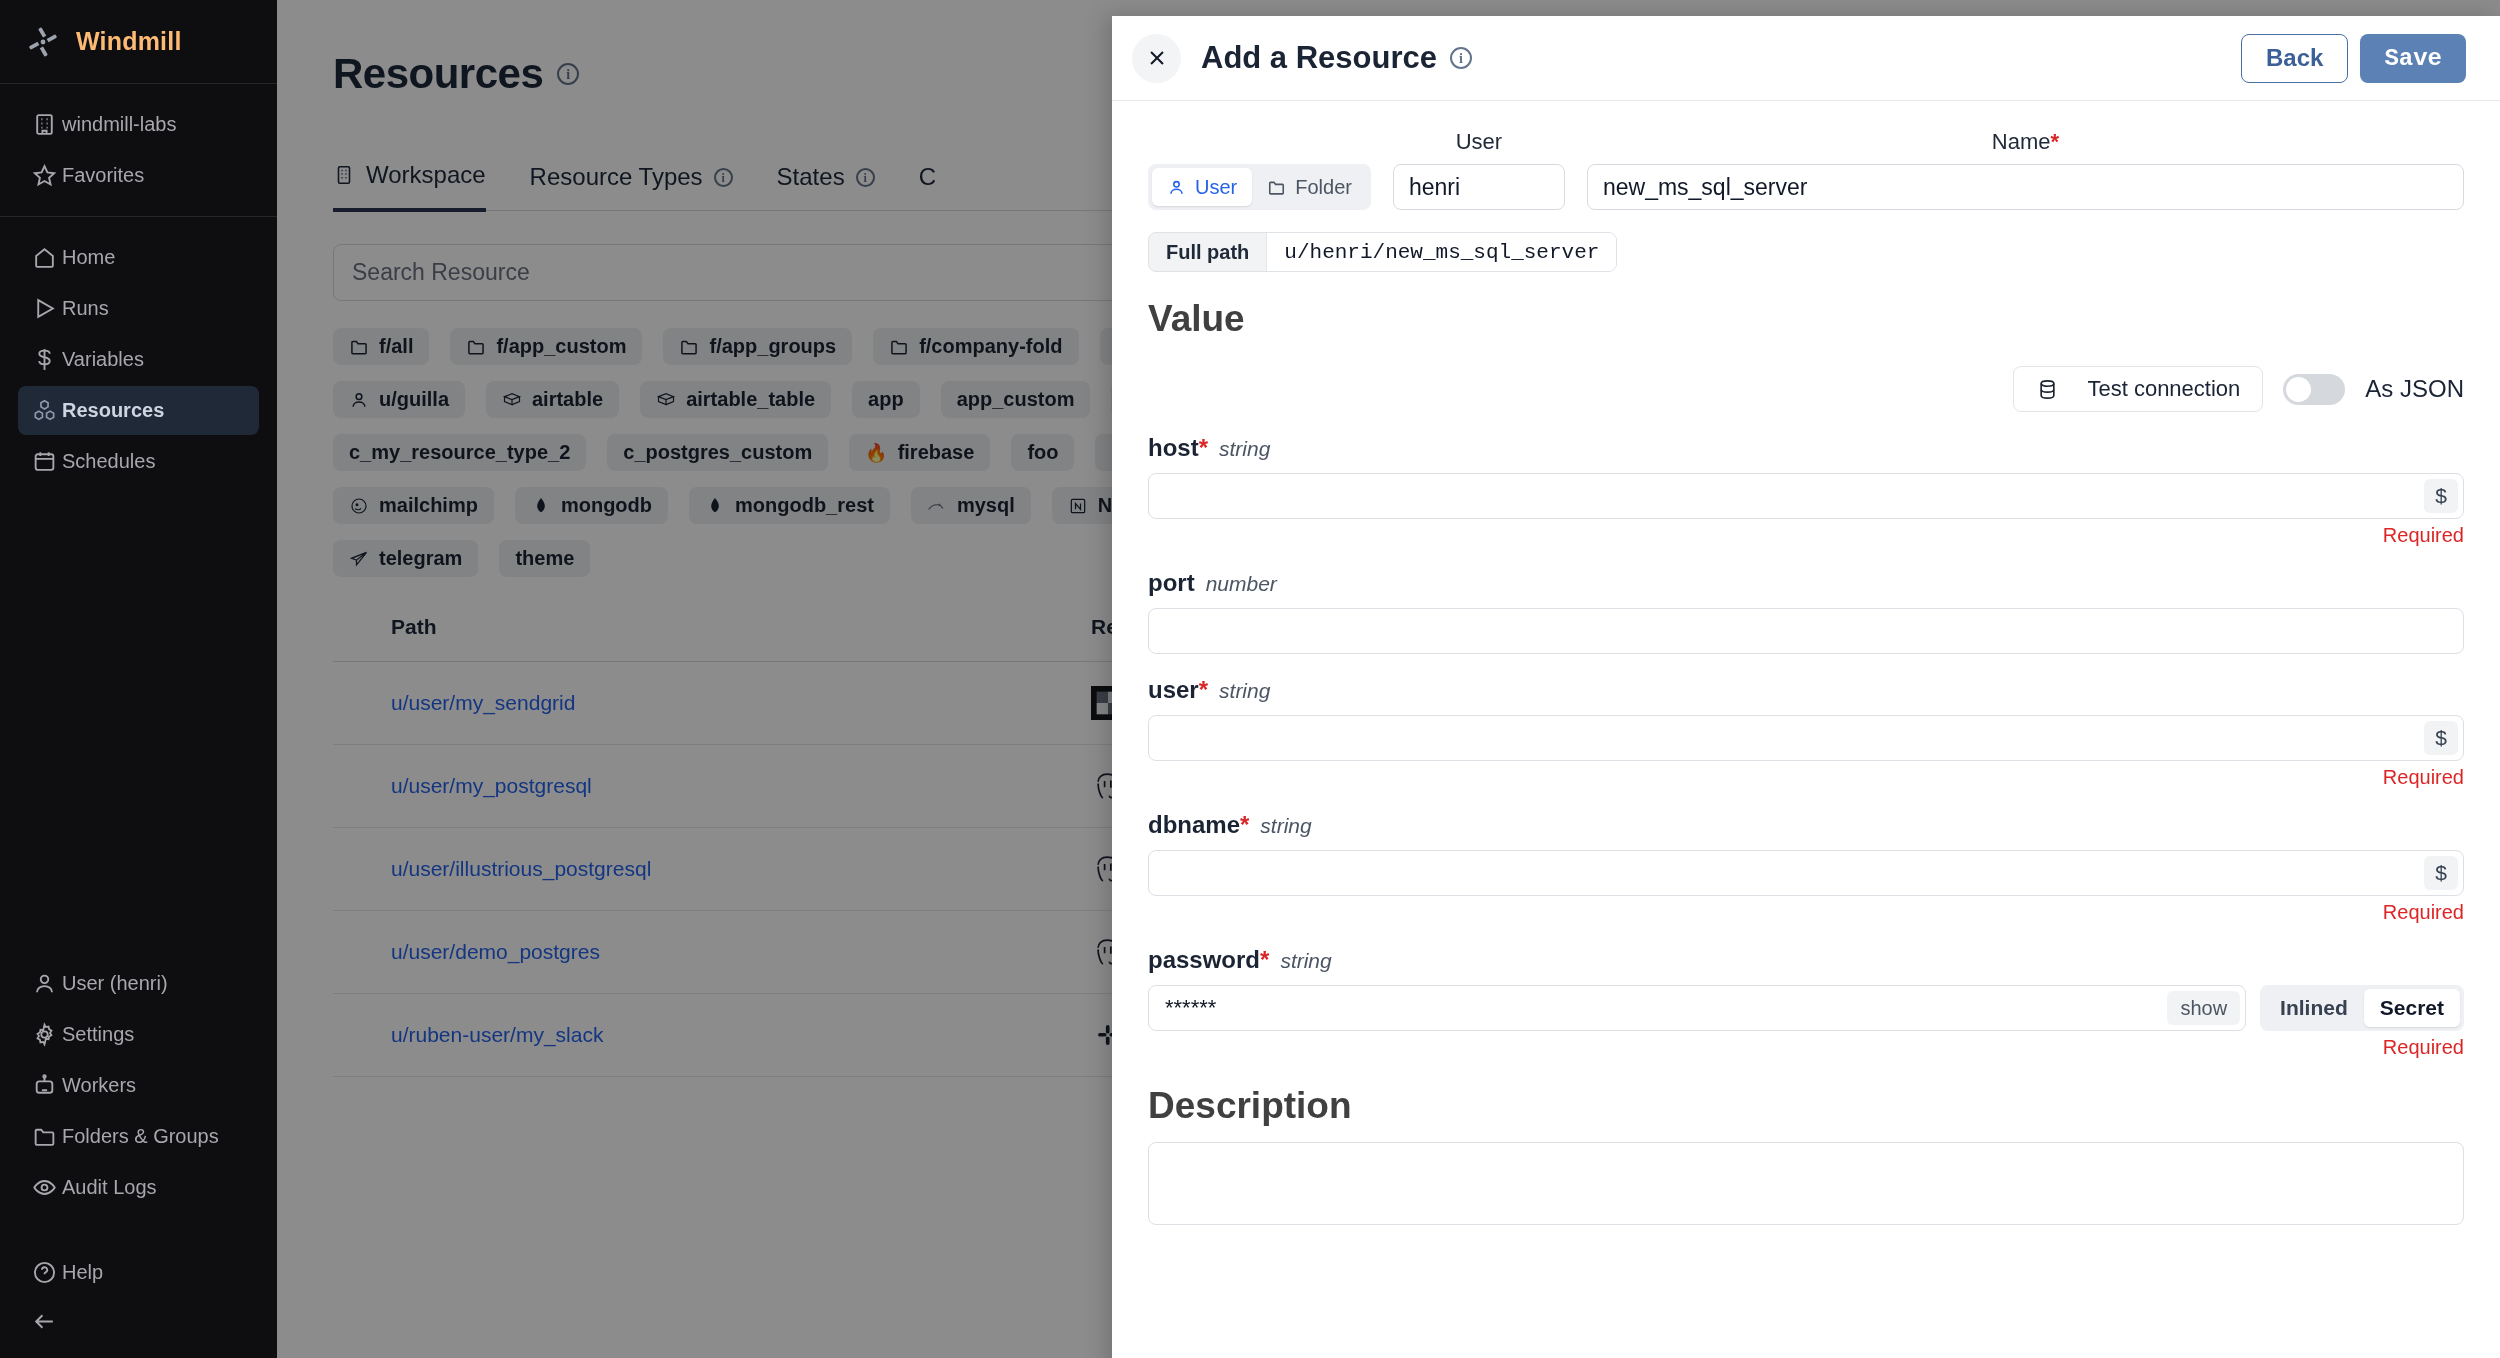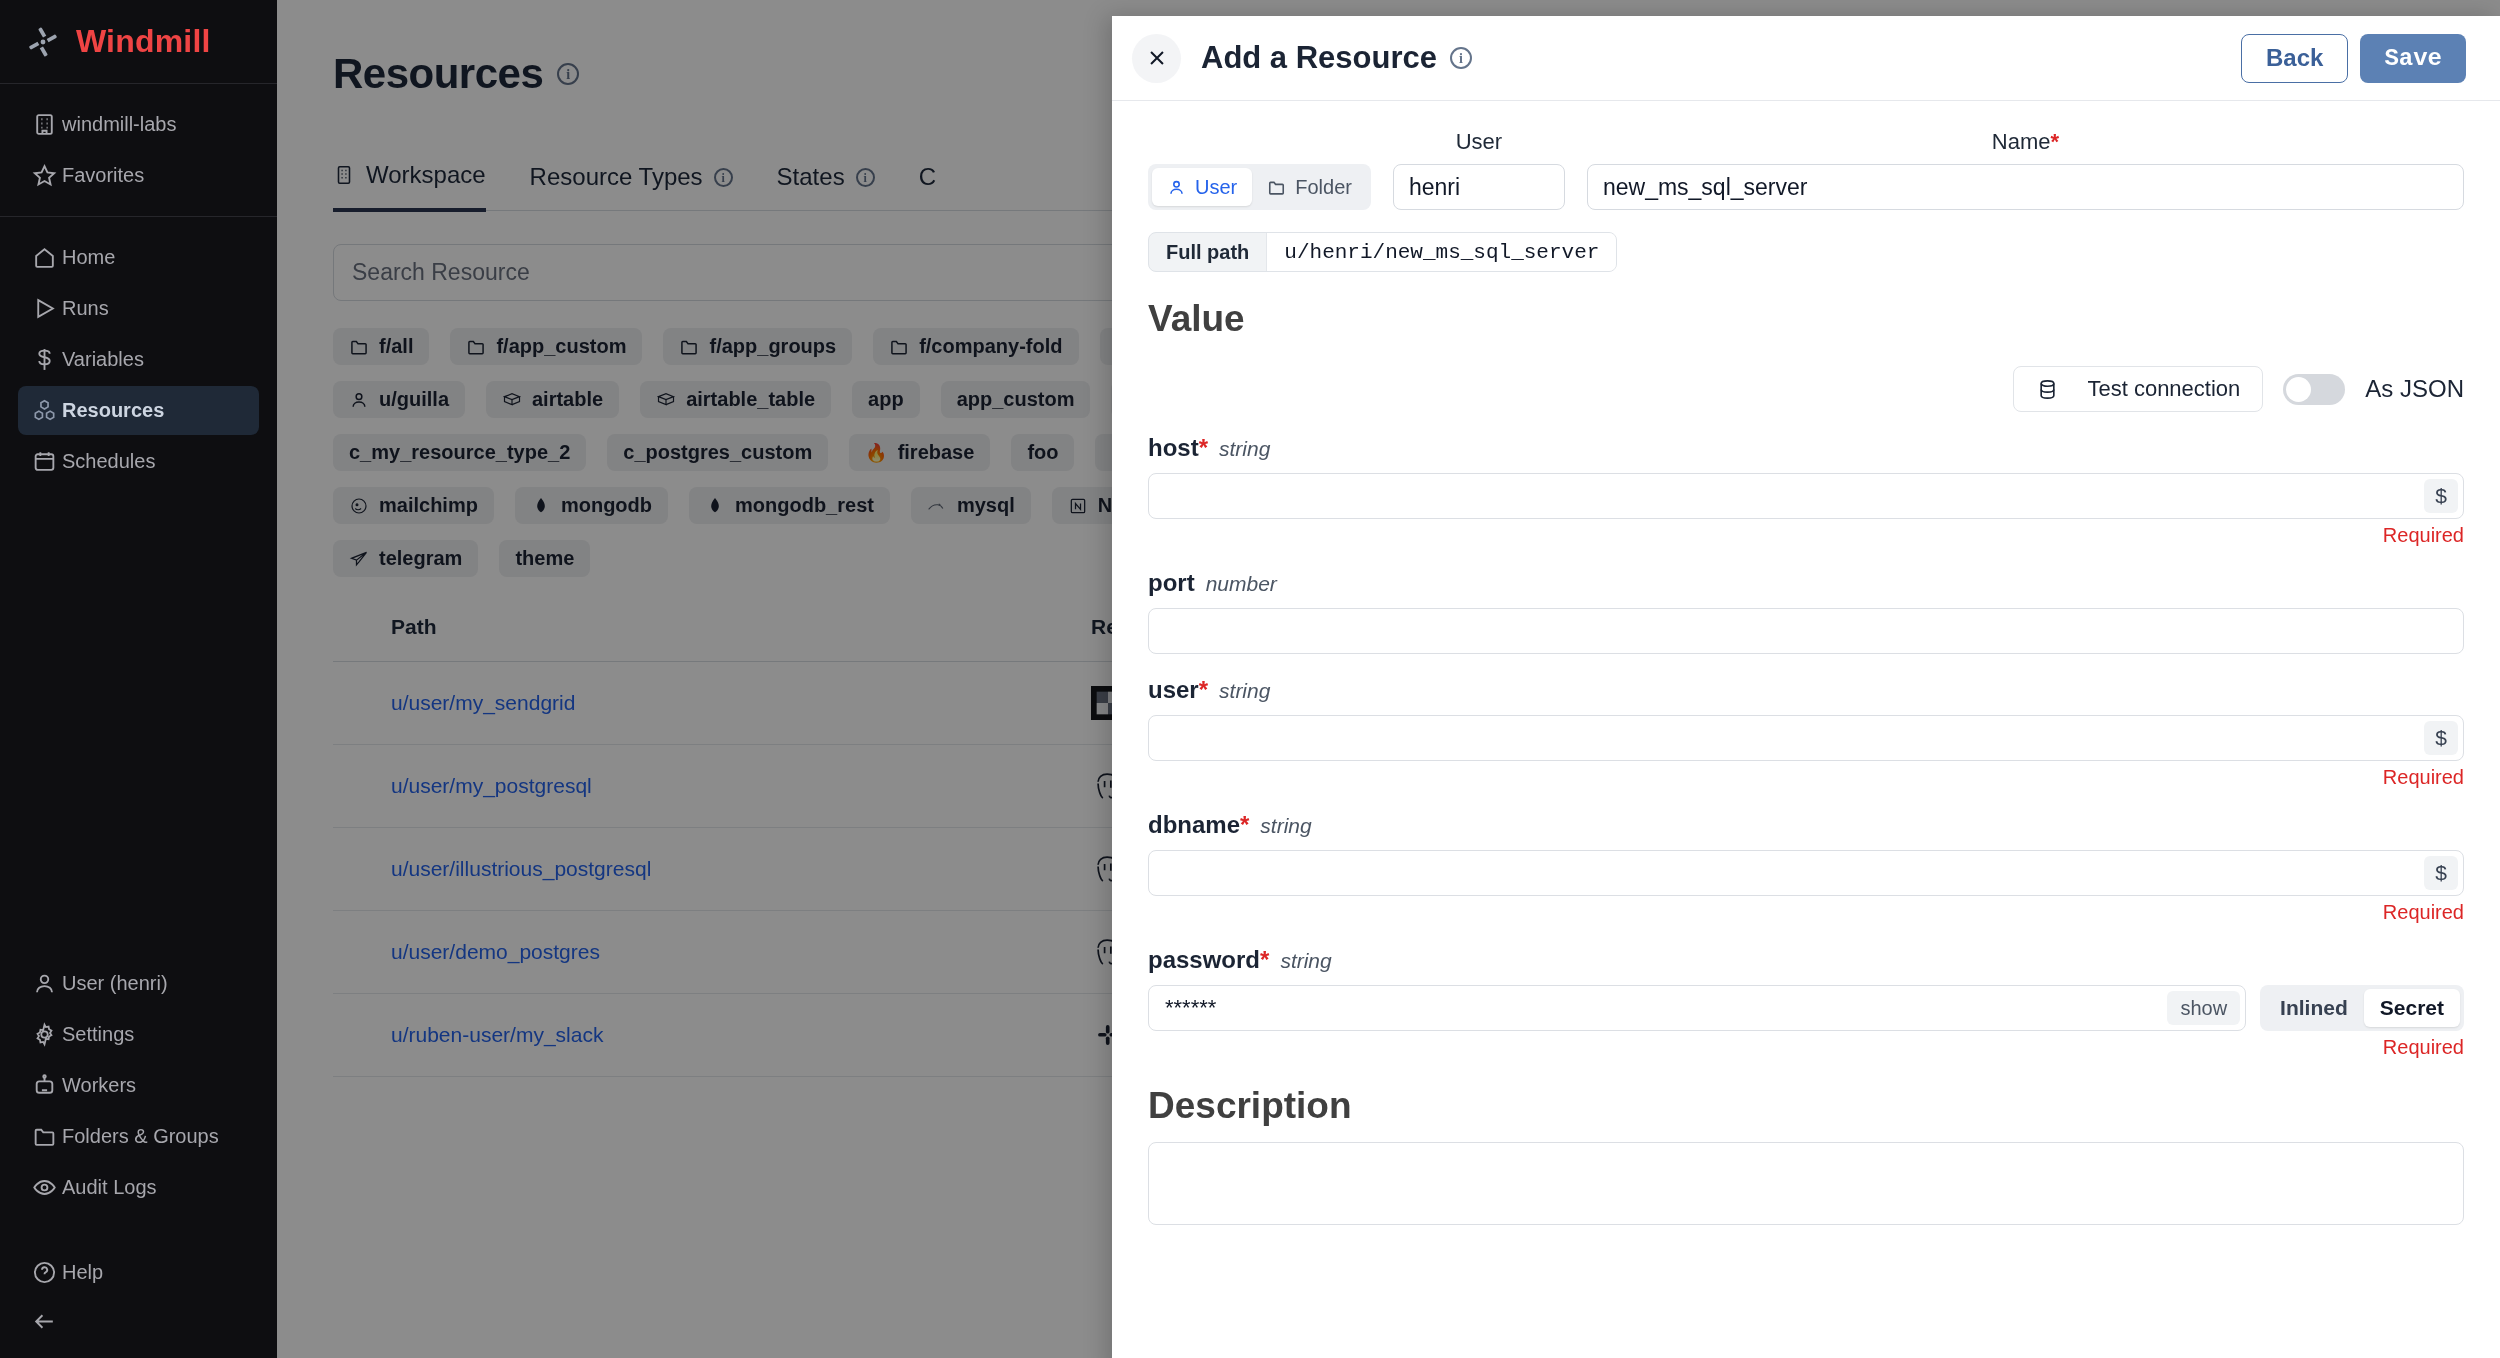--- a/index.html
+++ b/index.html
@@ -20,21 +20,21 @@
     display: flex; flex-direction: column;
     z-index: 1;
   }
   .sb-logo {
     height: 84px;
     display: flex; align-items: center;
     padding-left: 26px; gap: 16px;
     border-bottom: 1px solid #26262b;
   }
   .sb-logo-mark { width: 34px; height: 34px; flex: none; color: #9ca3af; }
-  .sb-logo-text { color: #ef4444; font-size: 32px; font-weight: 700; letter-spacing: .2px; }
+  .sb-logo-text { color: #fdba74; font-size: 25px; font-weight: 700; letter-spacing: .2px; }
 
   .sb-group { padding: 14px 0 14px 0; }
   .sb-group.bordered { border-bottom: 1px solid #26262b; }
 
   .sb-item {
     display: flex; align-items: center; gap: 5px;
     height: 49px; margin: 2px 18px; padding-left: 14px;
     border-radius: 8px;
     color: #a7a7ad; font-size: 20px;
     cursor: pointer; white-space: nowrap;

